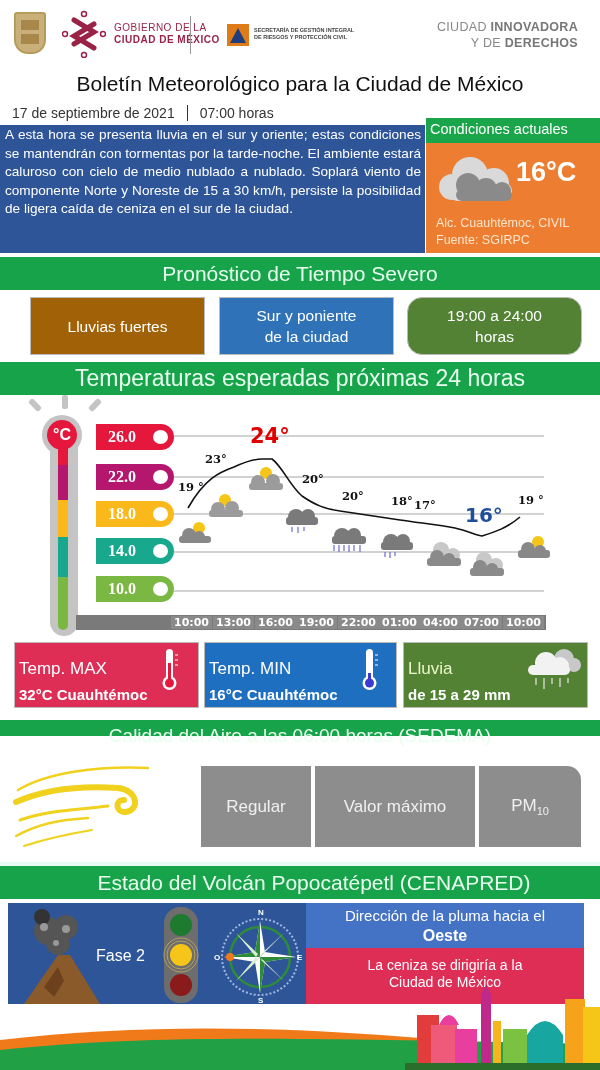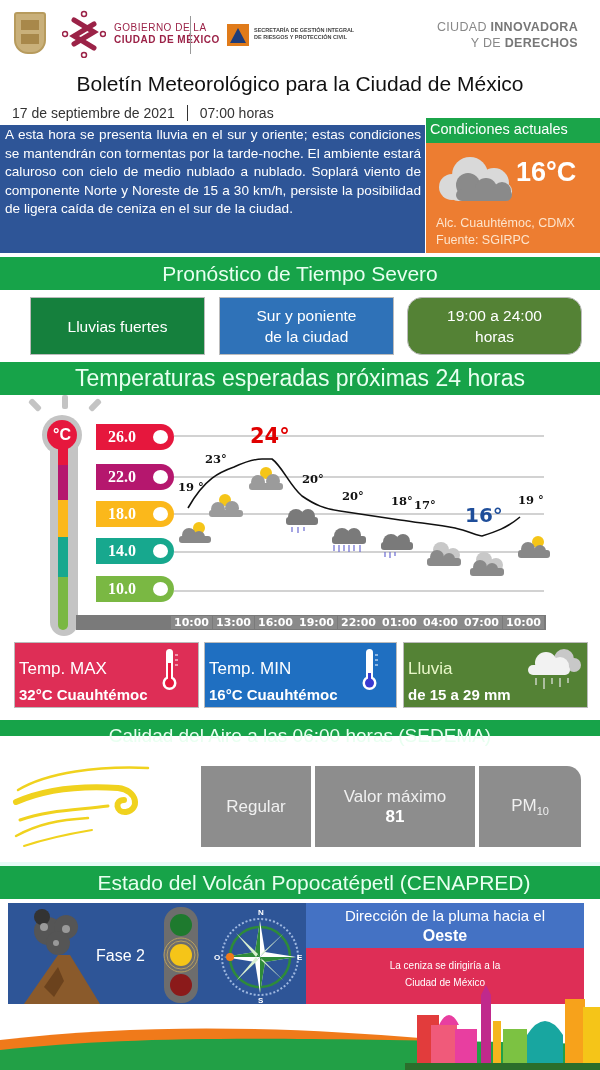--- a/index.html
+++ b/index.html
@@ -48,21 +48,21 @@
   .tval { font-family: "DejaVu Serif", serif; font-weight: bold; font-size: 11.5px; color: #111; }
 
   .stat-box { top: 642px; height: 66px; color: #fff; border: 1px solid #bbb; }
   .stat-label { position: absolute; left: 4px; top: 16px; font-size: 17px; }
   .stat-value { position: absolute; left: 4px; top: 43px; font-size: 15px; font-weight: bold; }
 
   .aq-cell { top: 766px; height: 81px; background: #8d8d8d; color: #f0f0f0; text-align: center; display: flex; flex-direction: column; justify-content: center; font-size: 17px; }
 
   .volc-panel { left: 8px; top: 903px; width: 298px; height: 101px; background: #2e5597; }
   .plume-top { left: 306px; top: 903px; width: 278px; height: 45px; background: #4472c4; color: #fff; text-align: center; font-size: 15px; line-height: 20px; padding-top: 3px; }
-  .plume-bot { left: 306px; top: 948px; width: 278px; height: 56px; background: #de2e56; color: #fff; text-align: center; font-size: 10px; line-height: 17px; padding-top: 9px; }
+  .plume-bot { left: 306px; top: 948px; width: 278px; height: 56px; background: #de2e56; color: #fff; text-align: center; font-size: 14px; line-height: 17px; padding-top: 9px; }
 </style>
 </head>
 <body>
 
 <div class="abs logo-shield"></div>
 <svg class="abs logo-knot" viewBox="0 0 44 48">
   <g fill="none" stroke="#9b2247" stroke-width="5" stroke-linecap="round">
     <path d="M12 10 L32 22 L12 34"></path>
     <path d="M32 14 L12 26 L32 38"></path>
   </g>
@@ -103,27 +103,27 @@
       </g>
     <g fill="#8a8a8a">
         <circle cx="32" cy="32" r="12"></circle>
         <circle cx="50" cy="36" r="11"></circle>
         <circle cx="66" cy="38" r="9"></circle>
         <rect x="20" y="36" width="56" height="12" rx="6"></rect>
       </g>
   </svg>
   <div class="abs cond-temp">16°C</div>
   <div class="abs cond-place">
-    <div>Alc. Cuauhtémoc, CDMX</div>
+    <div>Alc. Cuauhtémoc, CIVIL</div>
     <div>Fuente: SGIRPC</div>
   </div>
 </div>
 
 <div class="abs green-bar" style="top:257px;height:33px;font-size:21px;line-height:33px;">Pronóstico de Tiempo Severo</div>
-<div class="abs sev-box" style="left:30px;width:175px;background:#15803d;">
+<div class="abs sev-box" style="left:30px;width:175px;background:#a16207;">
   <div>
       <div>Lluvias fuertes</div>
     </div>
 </div>
 <div class="abs sev-box" style="left:219px;width:175px;background:#2f72b8;">
   <div>
       <div>Sur y poniente</div>
       <div>de la ciudad</div>
     </div>
 </div>
@@ -340,21 +340,20 @@
     <path d="M12 62 C40 52, 70 52, 100 48" stroke-width="3"></path>
     <path d="M8 78 C30 66, 50 62, 80 60" stroke-width="2.5"></path>
     <path d="M16 88 C40 80, 60 76, 84 72" stroke-width="2"></path>
   </g>
 </svg>
 <div class="abs aq-cell" style="left:201px;width:110px;">
   <div>Regular</div>
 </div>
 <div class="abs aq-cell" style="left:315px;width:160px;">
   <div>Valor máximo</div>
-  <div style="font-weight:bold;color:#fff;">81</div>
 </div>
 <div class="abs aq-cell" style="left:479px;width:102px;border-radius:0 14px 0 0;">
   <div><span>PM</span><sub style="font-size:11px;">10</sub></div>
 </div>
 <div class="abs" style="left:0;top:862px;width:600px;height:4px;background:#e6fbf6;"></div>
 
 <div class="abs green-bar" style="top:866px;height:33px;font-size:21px;line-height:33px;padding-left:28px;">Estado del Volcán Popocatépetl (CENAPRED)</div>
 <div class="abs volc-panel">
   <svg class="abs" style="left:6px;top:4px;width:90px;height:97px" viewBox="0 0 90 97">
     <polygon points="10,97 44,48 56,48 86,97" fill="#8a5a2b"></polygon>

